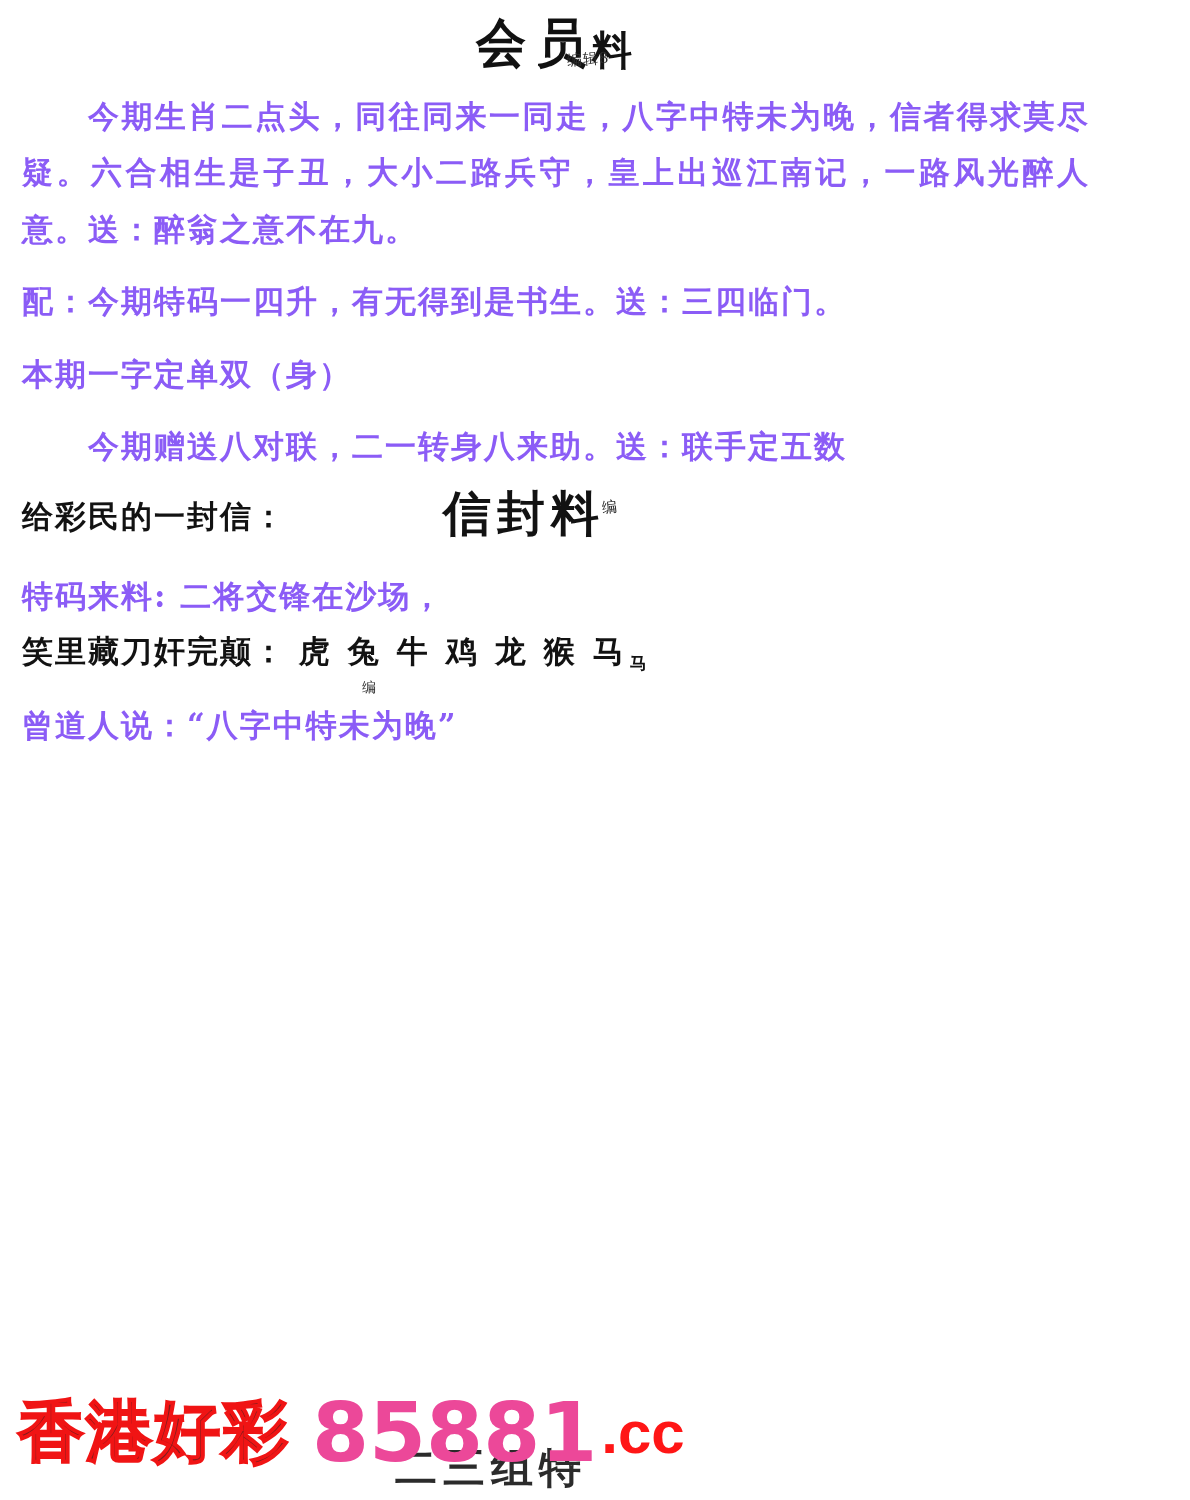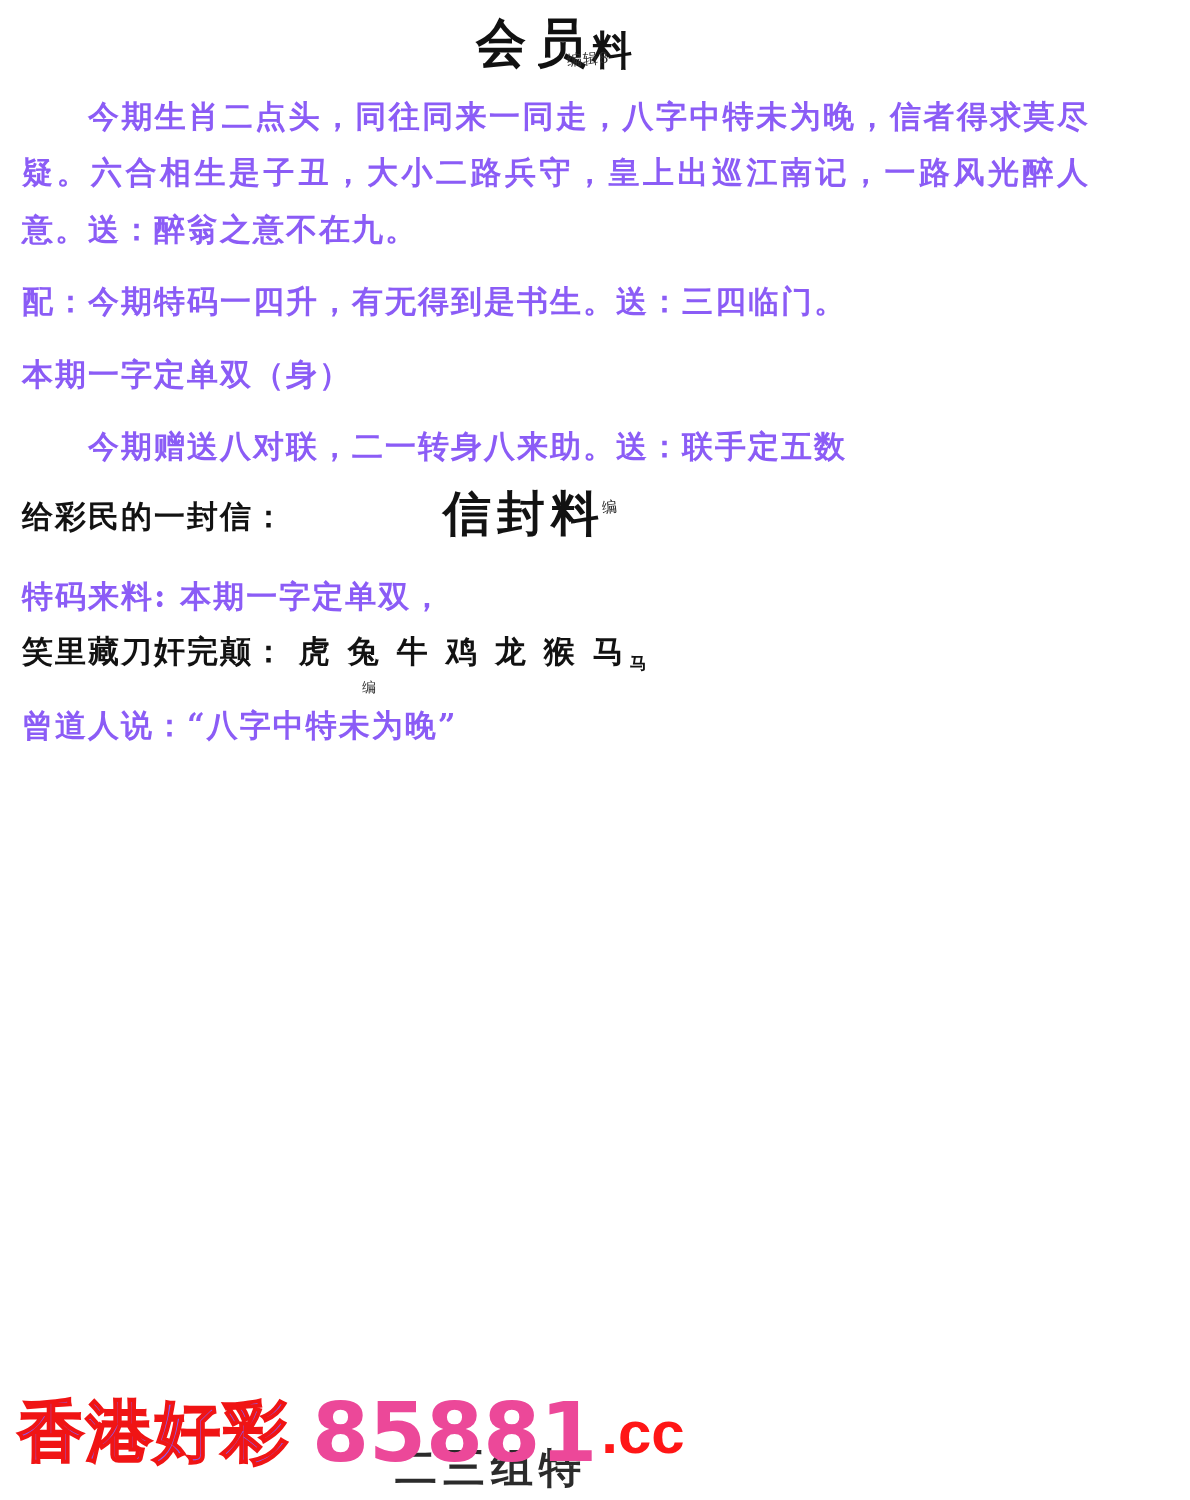--- a/index.html
+++ b/index.html
@@ -144,21 +144,21 @@
     width: 1150px;
     height: 80px;
     display: flex;
     align-items: center;
     z-index: 5;
     pointer-events: none;
   }
   .wm-cn {
     font-size: 66px;
     font-weight: bold;
-    color: #8b5cf6;
+    color: #7f1d1d;
     letter-spacing: 2px;
     -webkit-text-stroke: 2px #f01414;
     font-family: "DejaVu Sans", sans-serif;
   }
   .wm-num {
     font-size: 82px;
     font-weight: bold;
     color: #ec4899;
     margin-left: 22px;
     font-family: "DejaVu Sans", sans-serif;
@@ -190,21 +190,21 @@
 
   <p class="para indent gap-top">今期赠送八对联，二一转身八来助。送：联手定五数</p>
 
   <div class="letter-line">
     <span class="letter-left">给彩民的一封信：</span>
     <span class="letter-big">信封料</span>
     <span class="letter-stamp">编</span>
   </div>
 
 
-  <p class="para gap-top">特码来料: 本期一字定单双，</p>
+  <p class="para gap-top">特码来料: 二将交锋在沙场，</p>
 
 
   <p class="zodiac-line gap-top">
     <span>笑里藏刀奸完颠：</span>
     <span class="zodiac-list">
       <span>虎</span><span>兔</span><span>牛</span><span>鸡</span><span>龙</span><span>猴</span><span>马</span><span class="zodiac-sub">马</span>
     </span>
   </p>
 
   <span class="stamp-mid">编</span>

